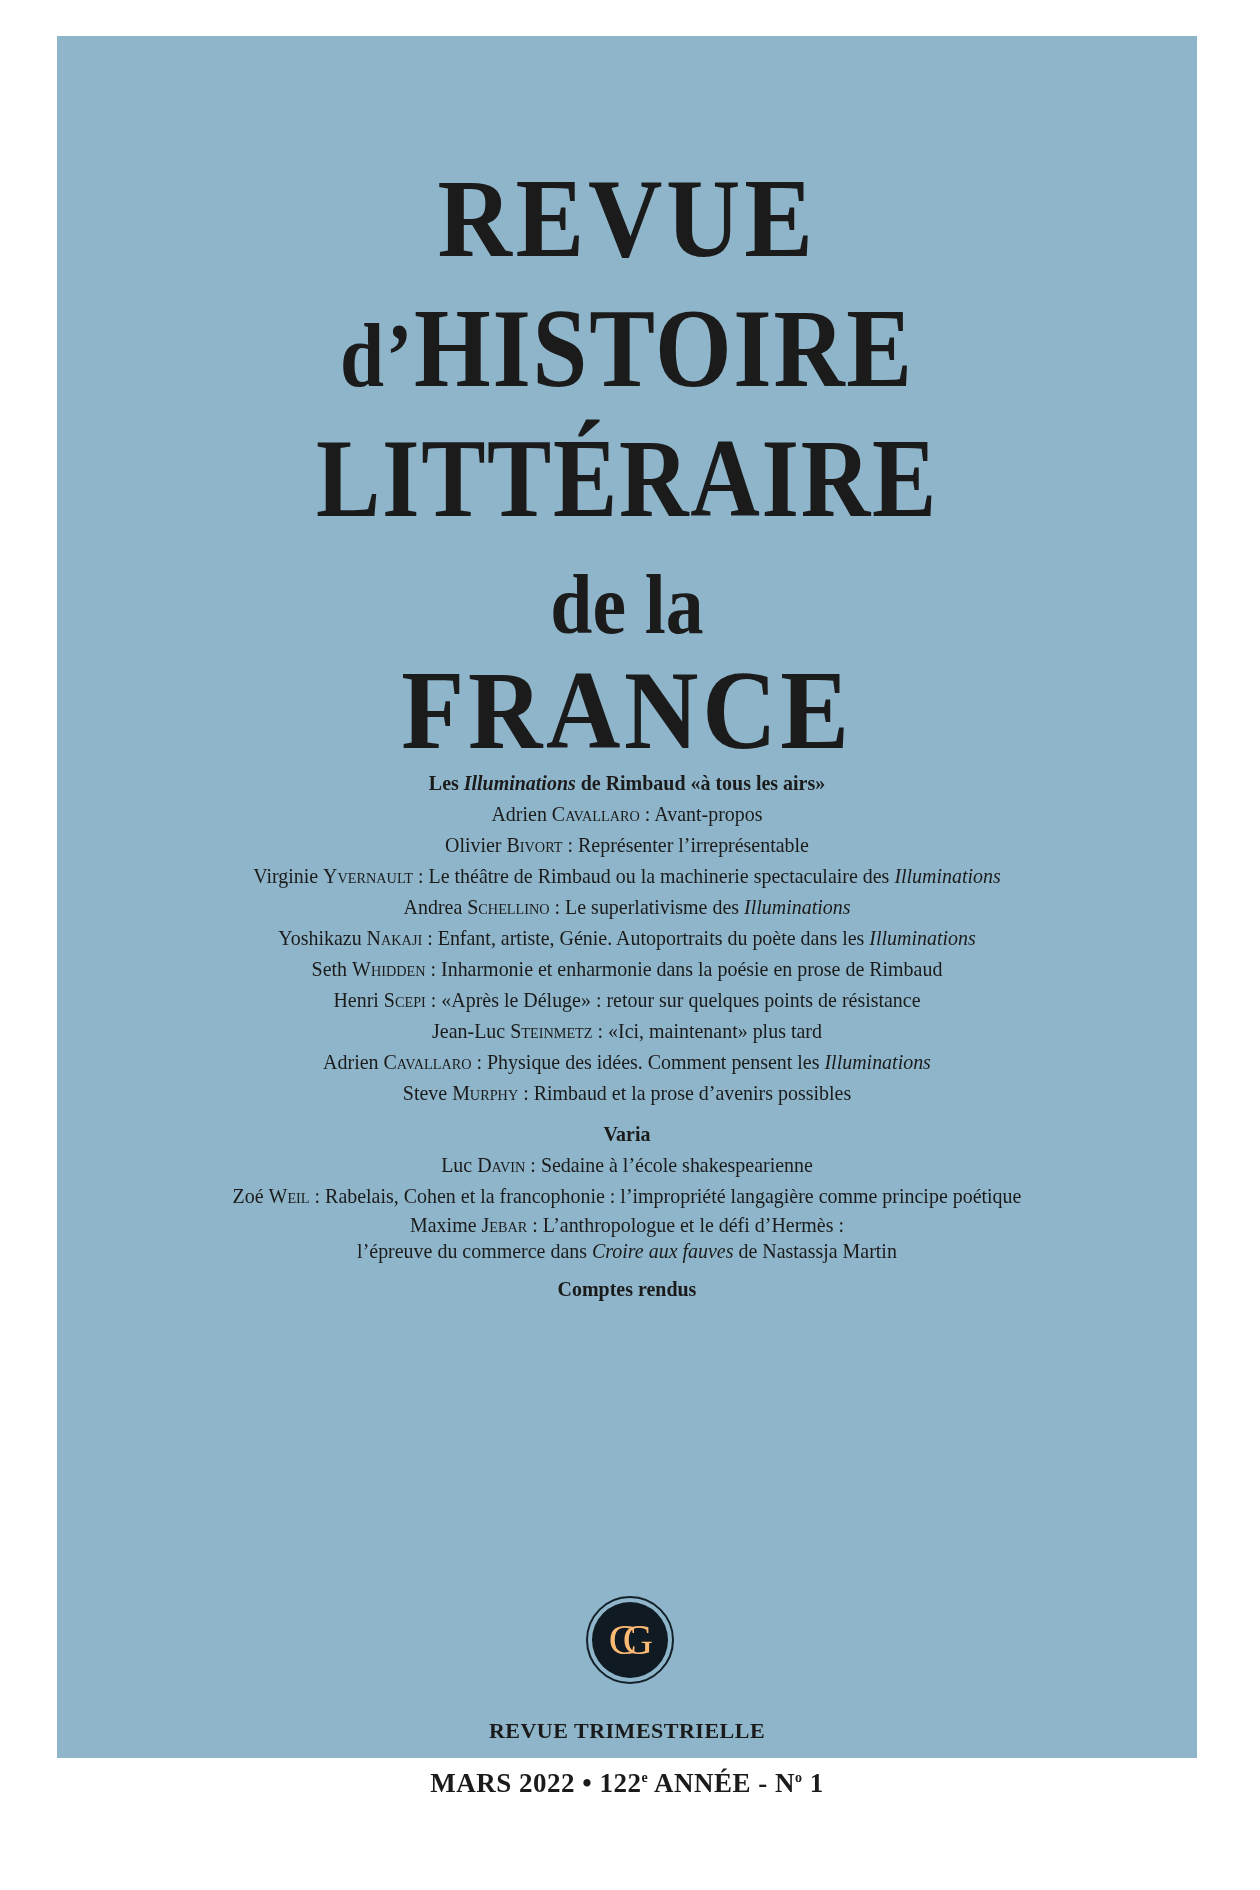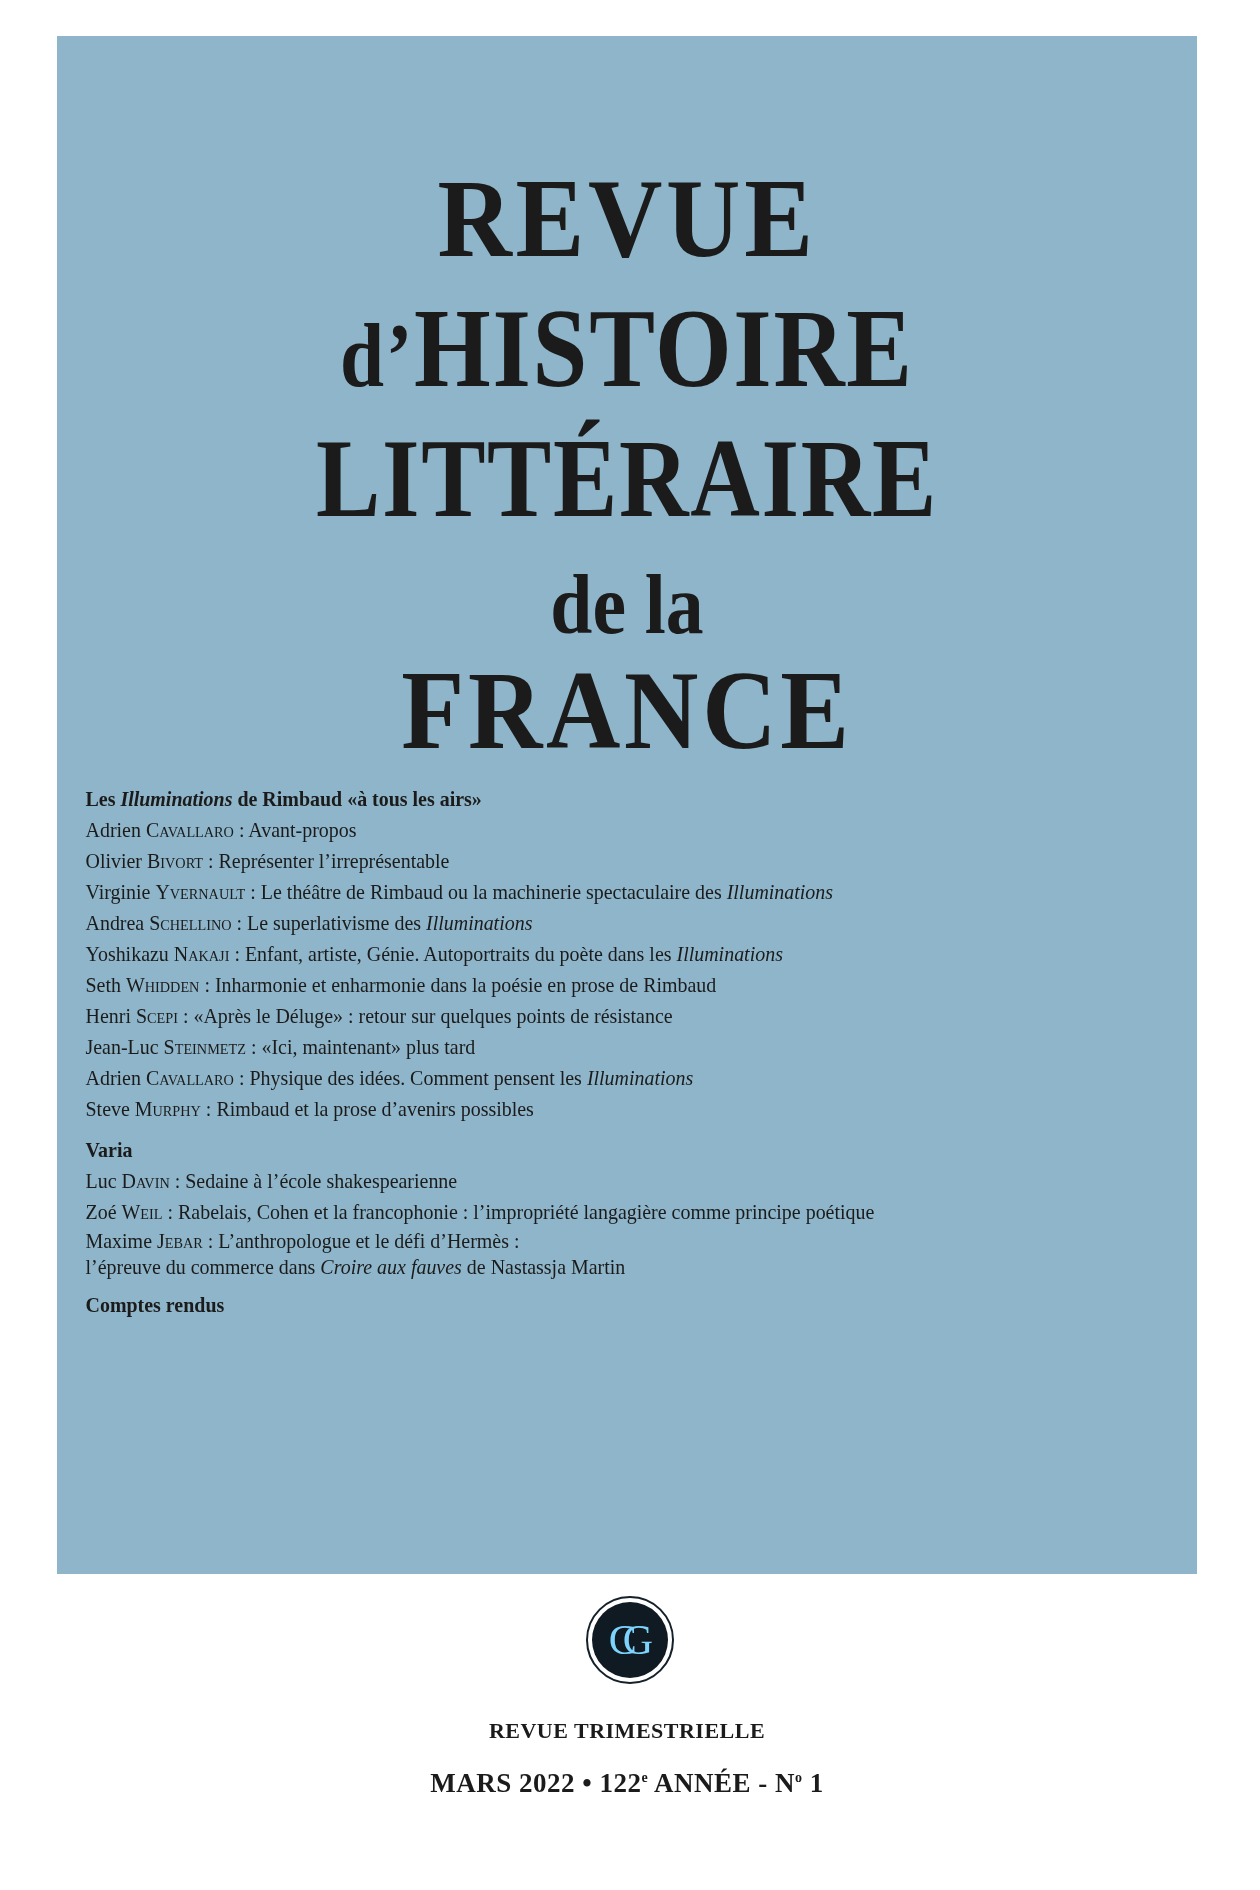--- a/index.html
+++ b/index.html
@@ -2,55 +2,55 @@
 <html><head>
 <meta charset="utf-8">
 <style>
   html, body { margin: 0; padding: 0; }
   body {
     width: 1260px; height: 1890px; background: #ffffff; position: relative;
     font-family: "Liberation Serif", "DejaVu Serif", serif; color: #1b1b1b;
     overflow: hidden;
   }
   .cover {
-    position: absolute; left: 57px; top: 36px; width: 1140px; height: 1538px;
+    position: absolute; left: 57px; top: 36px; width: 1140px; height: 1722px;
     background: #8EB5C9;
   }
   .title-line {
     position: absolute; left: 0; width: 1140px; text-align: center;
     font-family: "Liberation Serif", "DejaVu Serif", serif; font-weight: bold;
     color: #1b1b1b; white-space: nowrap;
     transform-origin: center top;
   }
   .t-revue { top: 118px; font-size: 112px; letter-spacing: 4px; transform: scaleX(0.92); }
   .t-histoire { top: 248px; font-size: 112px; letter-spacing: 2px; transform: scaleX(0.88); }
   .t-histoire .small { font-size: 90px; }
   .t-litteraire { top: 378px; font-size: 112px; letter-spacing: 2px; transform: scaleX(0.86); }
   .t-dela { top: 520px; font-size: 84px; transform: scaleX(0.9); }
   .t-france { top: 610px; font-size: 112px; letter-spacing: 4px; transform: scaleX(0.92); }
 
-  .toc { position: absolute; left: 0; top: 748px; width: 1140px; text-align: left; }
+  .toc { position: absolute; left: 0; top: 732px; width: 1140px; text-align: center; }
   .toc-line {
     font-size: 21px; line-height: 31px; white-space: nowrap;
     transform: scaleX(0.95);
   }
   .toc-heading { font-weight: bold; font-size: 21px; line-height: 31px; }
   .gap { height: 10px; }
   .sc { font-variant: small-caps; }
   i { font-style: italic; }
 
   .logo {
     position: absolute; left: 529px; top: 1560px; width: 88px; height: 88px;
     border-radius: 50%; border: 2px solid #14202a; box-sizing: border-box;
     display: flex; align-items: center; justify-content: center;
   }
   .logo-inner {
     width: 76px; height: 76px; border-radius: 50%; background: #0f1a22;
     display: flex; align-items: center; justify-content: center;
-    color: #7dd3fc; font-family: "Liberation Serif", serif; font-size: 42px;
+    color: #fdba74; font-family: "Liberation Serif", serif; font-size: 42px;
     letter-spacing: -14px; padding-right: 12px; box-sizing: border-box;
   }
 
   .footer { position: absolute; left: 0; width: 1140px; text-align: center;
     font-weight: bold; color: #1b1b1b; white-space: nowrap; }
   .f1 { top: 1682px; font-size: 22px; letter-spacing: 0.5px; }
   .f2 { top: 1716px; font-size: 27px; letter-spacing: 0.5px; margin-top: 16px; }
   sup { font-size: 14px; vertical-align: 10px; }
 </style>
 </head>

